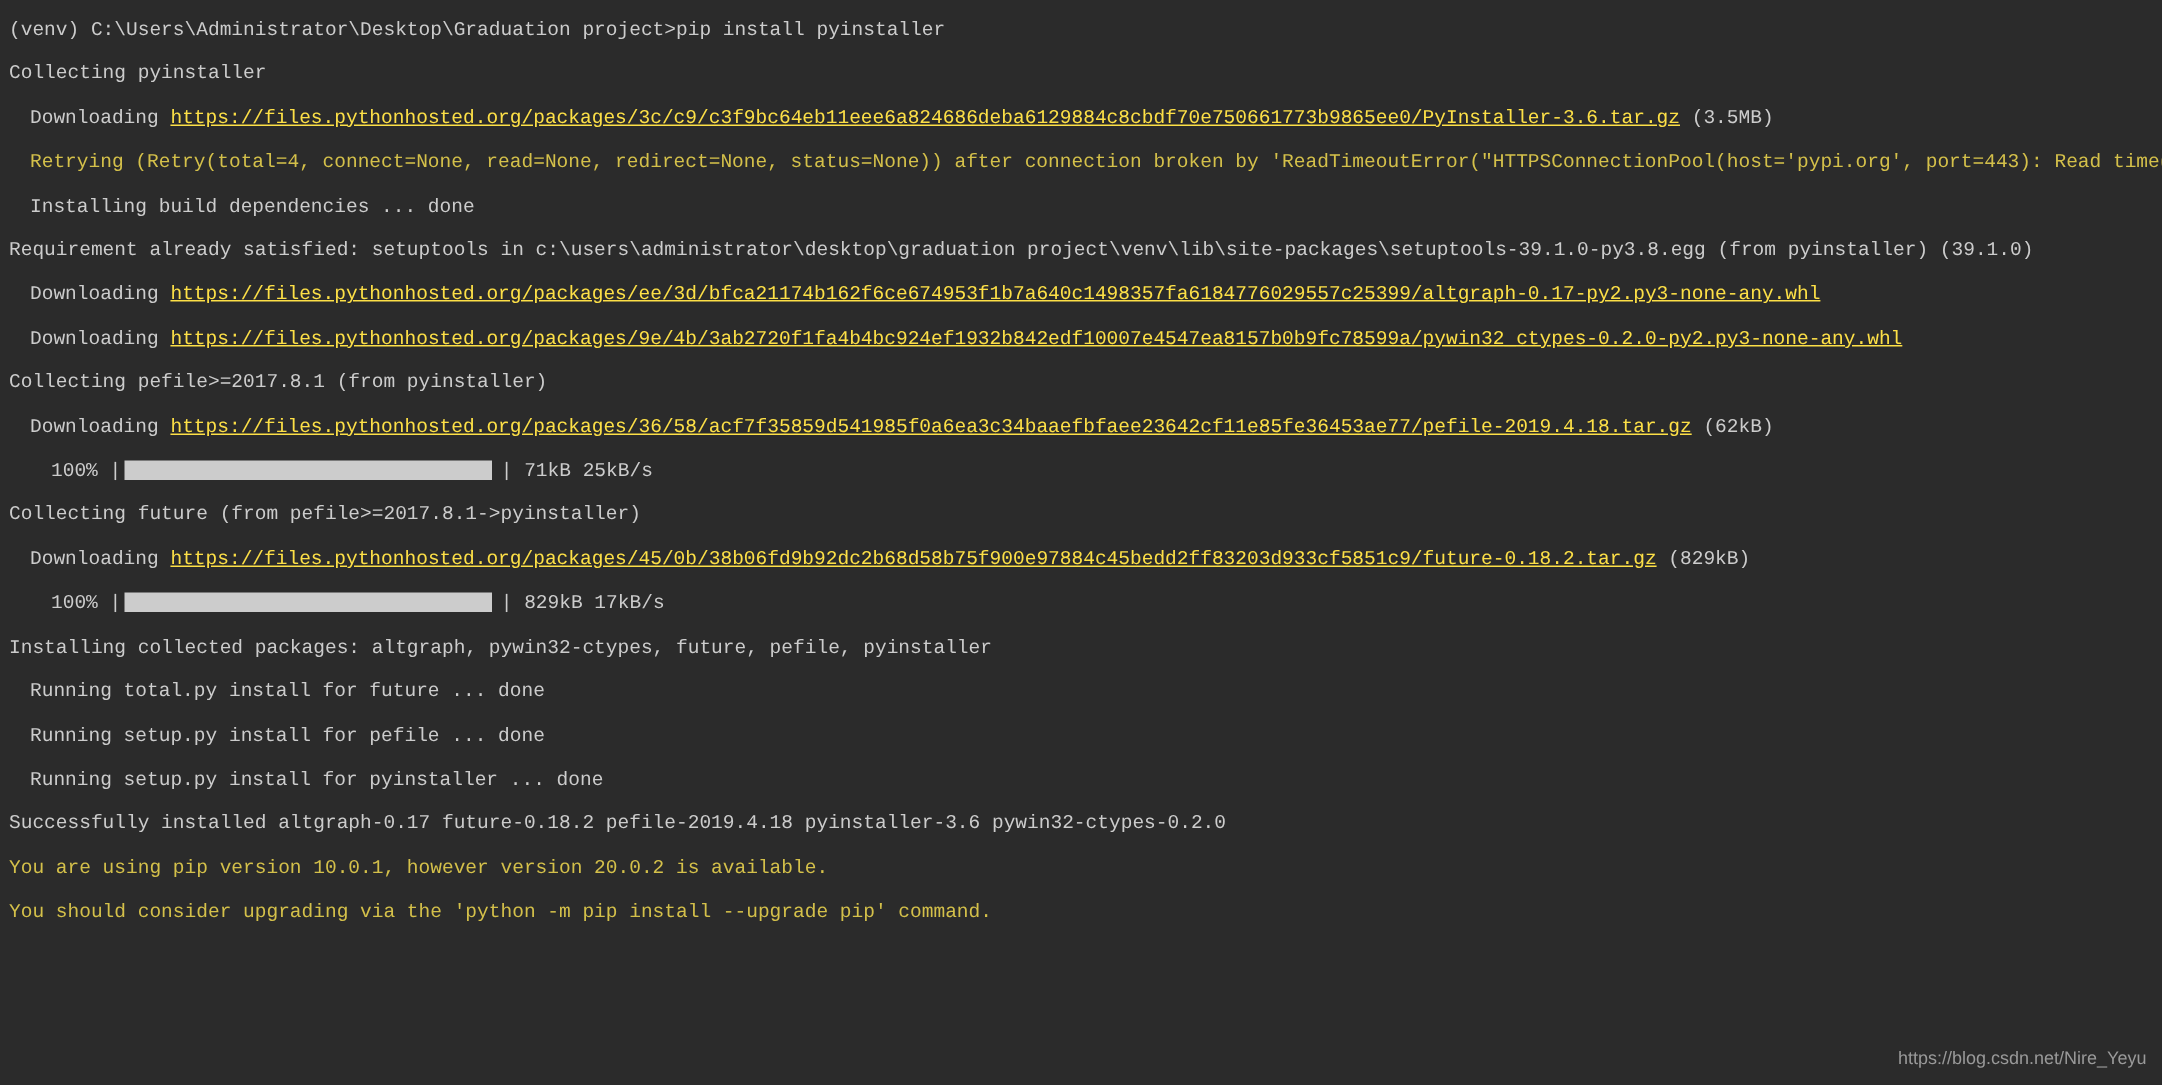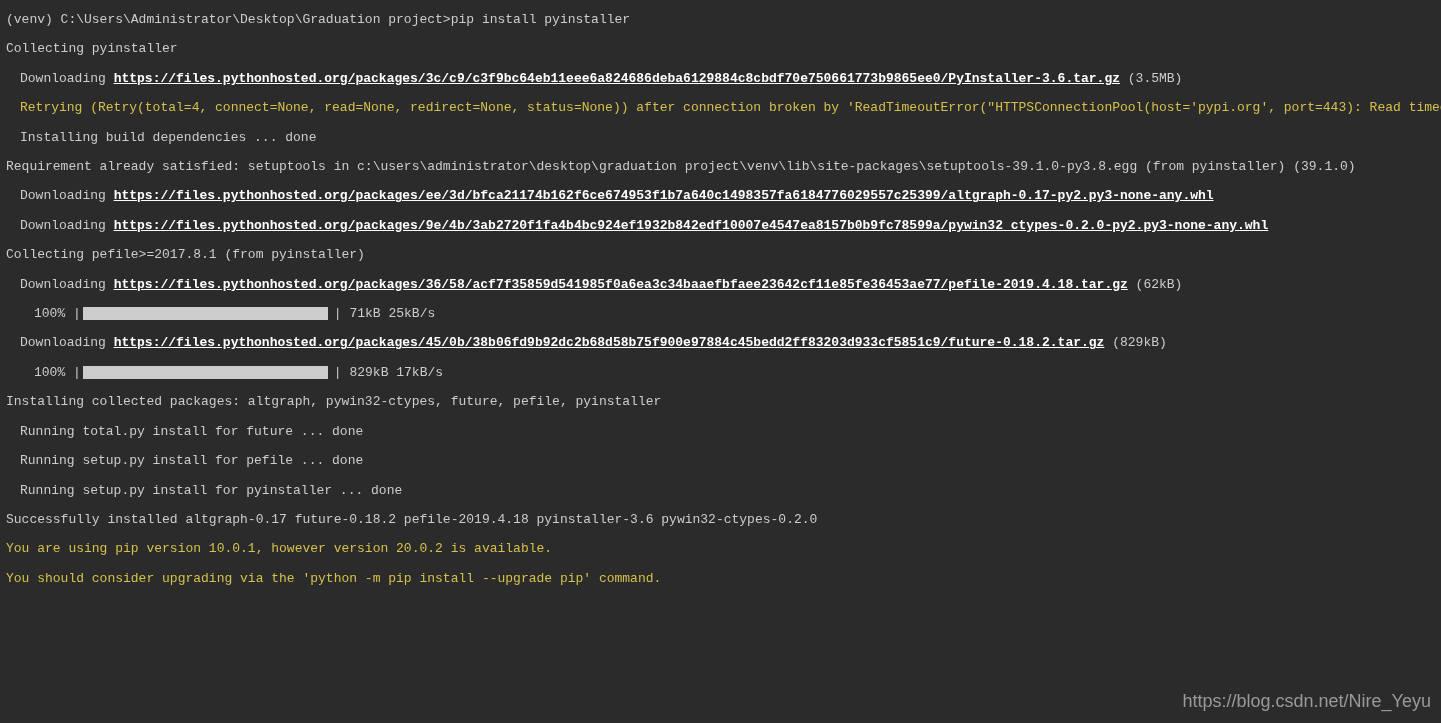--- a/index.html
+++ b/index.html
@@ -20,23 +20,22 @@
       position: relative;
       white-space: nowrap;
     }
     .line {
       display: block;
       margin-bottom: 6px;
     }
     .indent1 { padding-left: 14px; }
     .indent2 { padding-left: 28px; }
     .link {
-      color: #ffffff;
+      color: #fde047;
       text-decoration: underline;
-      font-weight: bold;
     }
     .warning {
       color: #d4c04a;
     }
     .progress-bar {
       display: inline-block;
       width: 245px;
       height: 13px;
       background-color: #cccccc;
       vertical-align: middle;
@@ -44,38 +43,39 @@
     }
     .pipe {
       vertical-align: middle;
     }
     .watermark {
       position: absolute;
       bottom: 6px;
       right: 10px;
       color: #999999;
       font-family: Arial, sans-serif;
-      font-size: 18px;
+      font-size: 12px;
     }
   </style>
 </head>
 <body>
 
 <div>
   <span class="line">(venv) C:\Users\Administrator\Desktop\Graduation project&gt;pip install pyinstaller</span>
   <span class="line">Collecting pyinstaller</span>
   <span class="line indent1"><span>Downloading </span><span class="link">https://files.pythonhosted.org/packages/3c/c9/c3f9bc64eb11eee6a824686deba6129884c8cbdf70e750661773b9865ee0/PyInstaller-3.6.tar.gz</span><span> (3.5MB)</span></span>
   <span class="line indent1 warning">Retrying (Retry(total=4, connect=None, read=None, redirect=None, status=None)) after connection broken by 'ReadTimeoutError("HTTPSConnectionPool(host='pypi.org', port=443): Read timed out.</span>
   <span class="line indent1">Installing build dependencies ... done</span>
   <span class="line">Requirement already satisfied: setuptools in c:\users\administrator\desktop\graduation project\venv\lib\site-packages\setuptools-39.1.0-py3.8.egg (from pyinstaller) (39.1.0)</span>
   <span class="line indent1"><span>Downloading </span><span class="link">https://files.pythonhosted.org/packages/ee/3d/bfca21174b162f6ce674953f1b7a640c1498357fa6184776029557c25399/altgraph-0.17-py2.py3-none-any.whl</span></span>
   <span class="line indent1"><span>Downloading </span><span class="link">https://files.pythonhosted.org/packages/9e/4b/3ab2720f1fa4b4bc924ef1932b842edf10007e4547ea8157b0b9fc78599a/pywin32_ctypes-0.2.0-py2.py3-none-any.whl</span></span>
   <span class="line">Collecting pefile&gt;=2017.8.1 (from pyinstaller)</span>
   <span class="line indent1"><span>Downloading </span><span class="link">https://files.pythonhosted.org/packages/36/58/acf7f35859d541985f0a6ea3c34baaefbfaee23642cf11e85fe36453ae77/pefile-2019.4.18.tar.gz</span><span> (62kB)</span></span>
   <span class="line indent2"><span>100% </span><span class="pipe">|</span><span class="progress-bar"></span><span class="pipe">|</span><span> 71kB 25kB/s</span></span>
+  <span class="line">Collecting future (from pefile&gt;=2017.8.1-&gt;pyinstaller)</span>
   <span class="line indent1"><span>Downloading </span><span class="link">https://files.pythonhosted.org/packages/45/0b/38b06fd9b92dc2b68d58b75f900e97884c45bedd2ff83203d933cf5851c9/future-0.18.2.tar.gz</span><span> (829kB)</span></span>
   <span class="line indent2"><span>100% </span><span class="pipe">|</span><span class="progress-bar"></span><span class="pipe">|</span><span> 829kB 17kB/s</span></span>
   <span class="line">Installing collected packages: altgraph, pywin32-ctypes, future, pefile, pyinstaller</span>
   <span class="line indent1">Running total.py install for future ... done</span>
   <span class="line indent1">Running setup.py install for pefile ... done</span>
   <span class="line indent1">Running setup.py install for pyinstaller ... done</span>
   <span class="line">Successfully installed altgraph-0.17 future-0.18.2 pefile-2019.4.18 pyinstaller-3.6 pywin32-ctypes-0.2.0</span>
   <span class="line warning">You are using pip version 10.0.1, however version 20.0.2 is available.</span>
   <span class="line warning">You should consider upgrading via the 'python -m pip install --upgrade pip' command.</span>
 </div>

